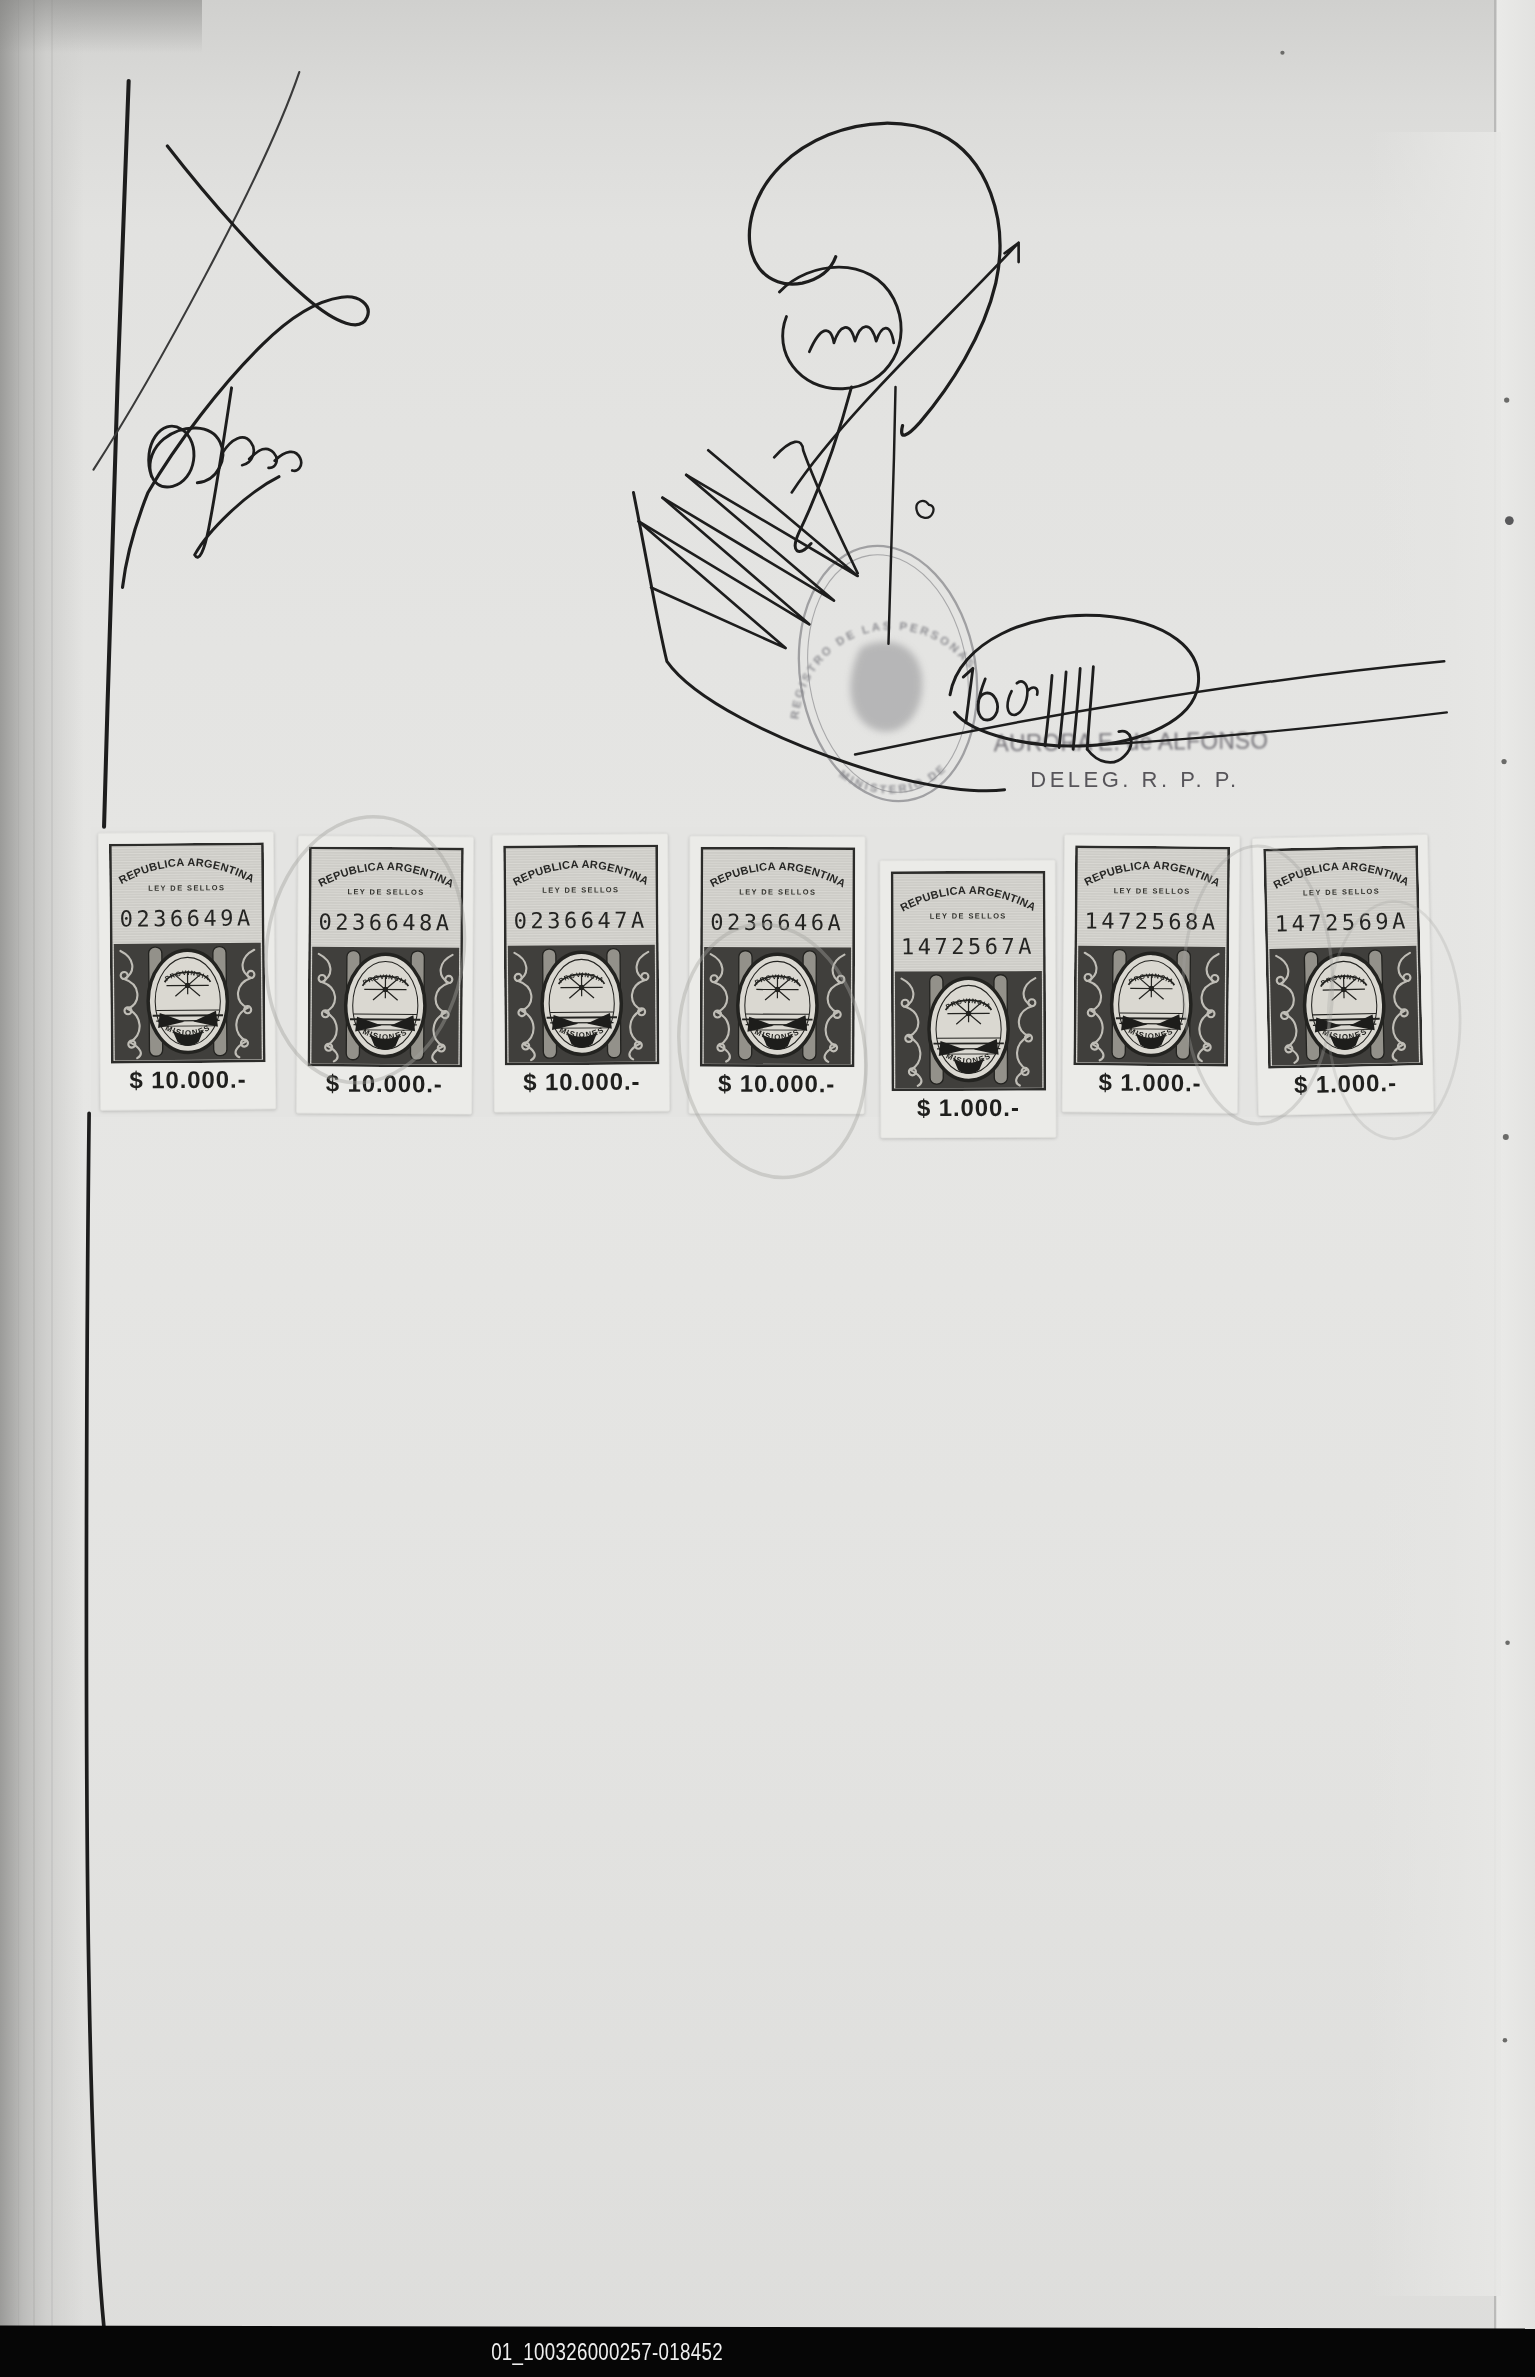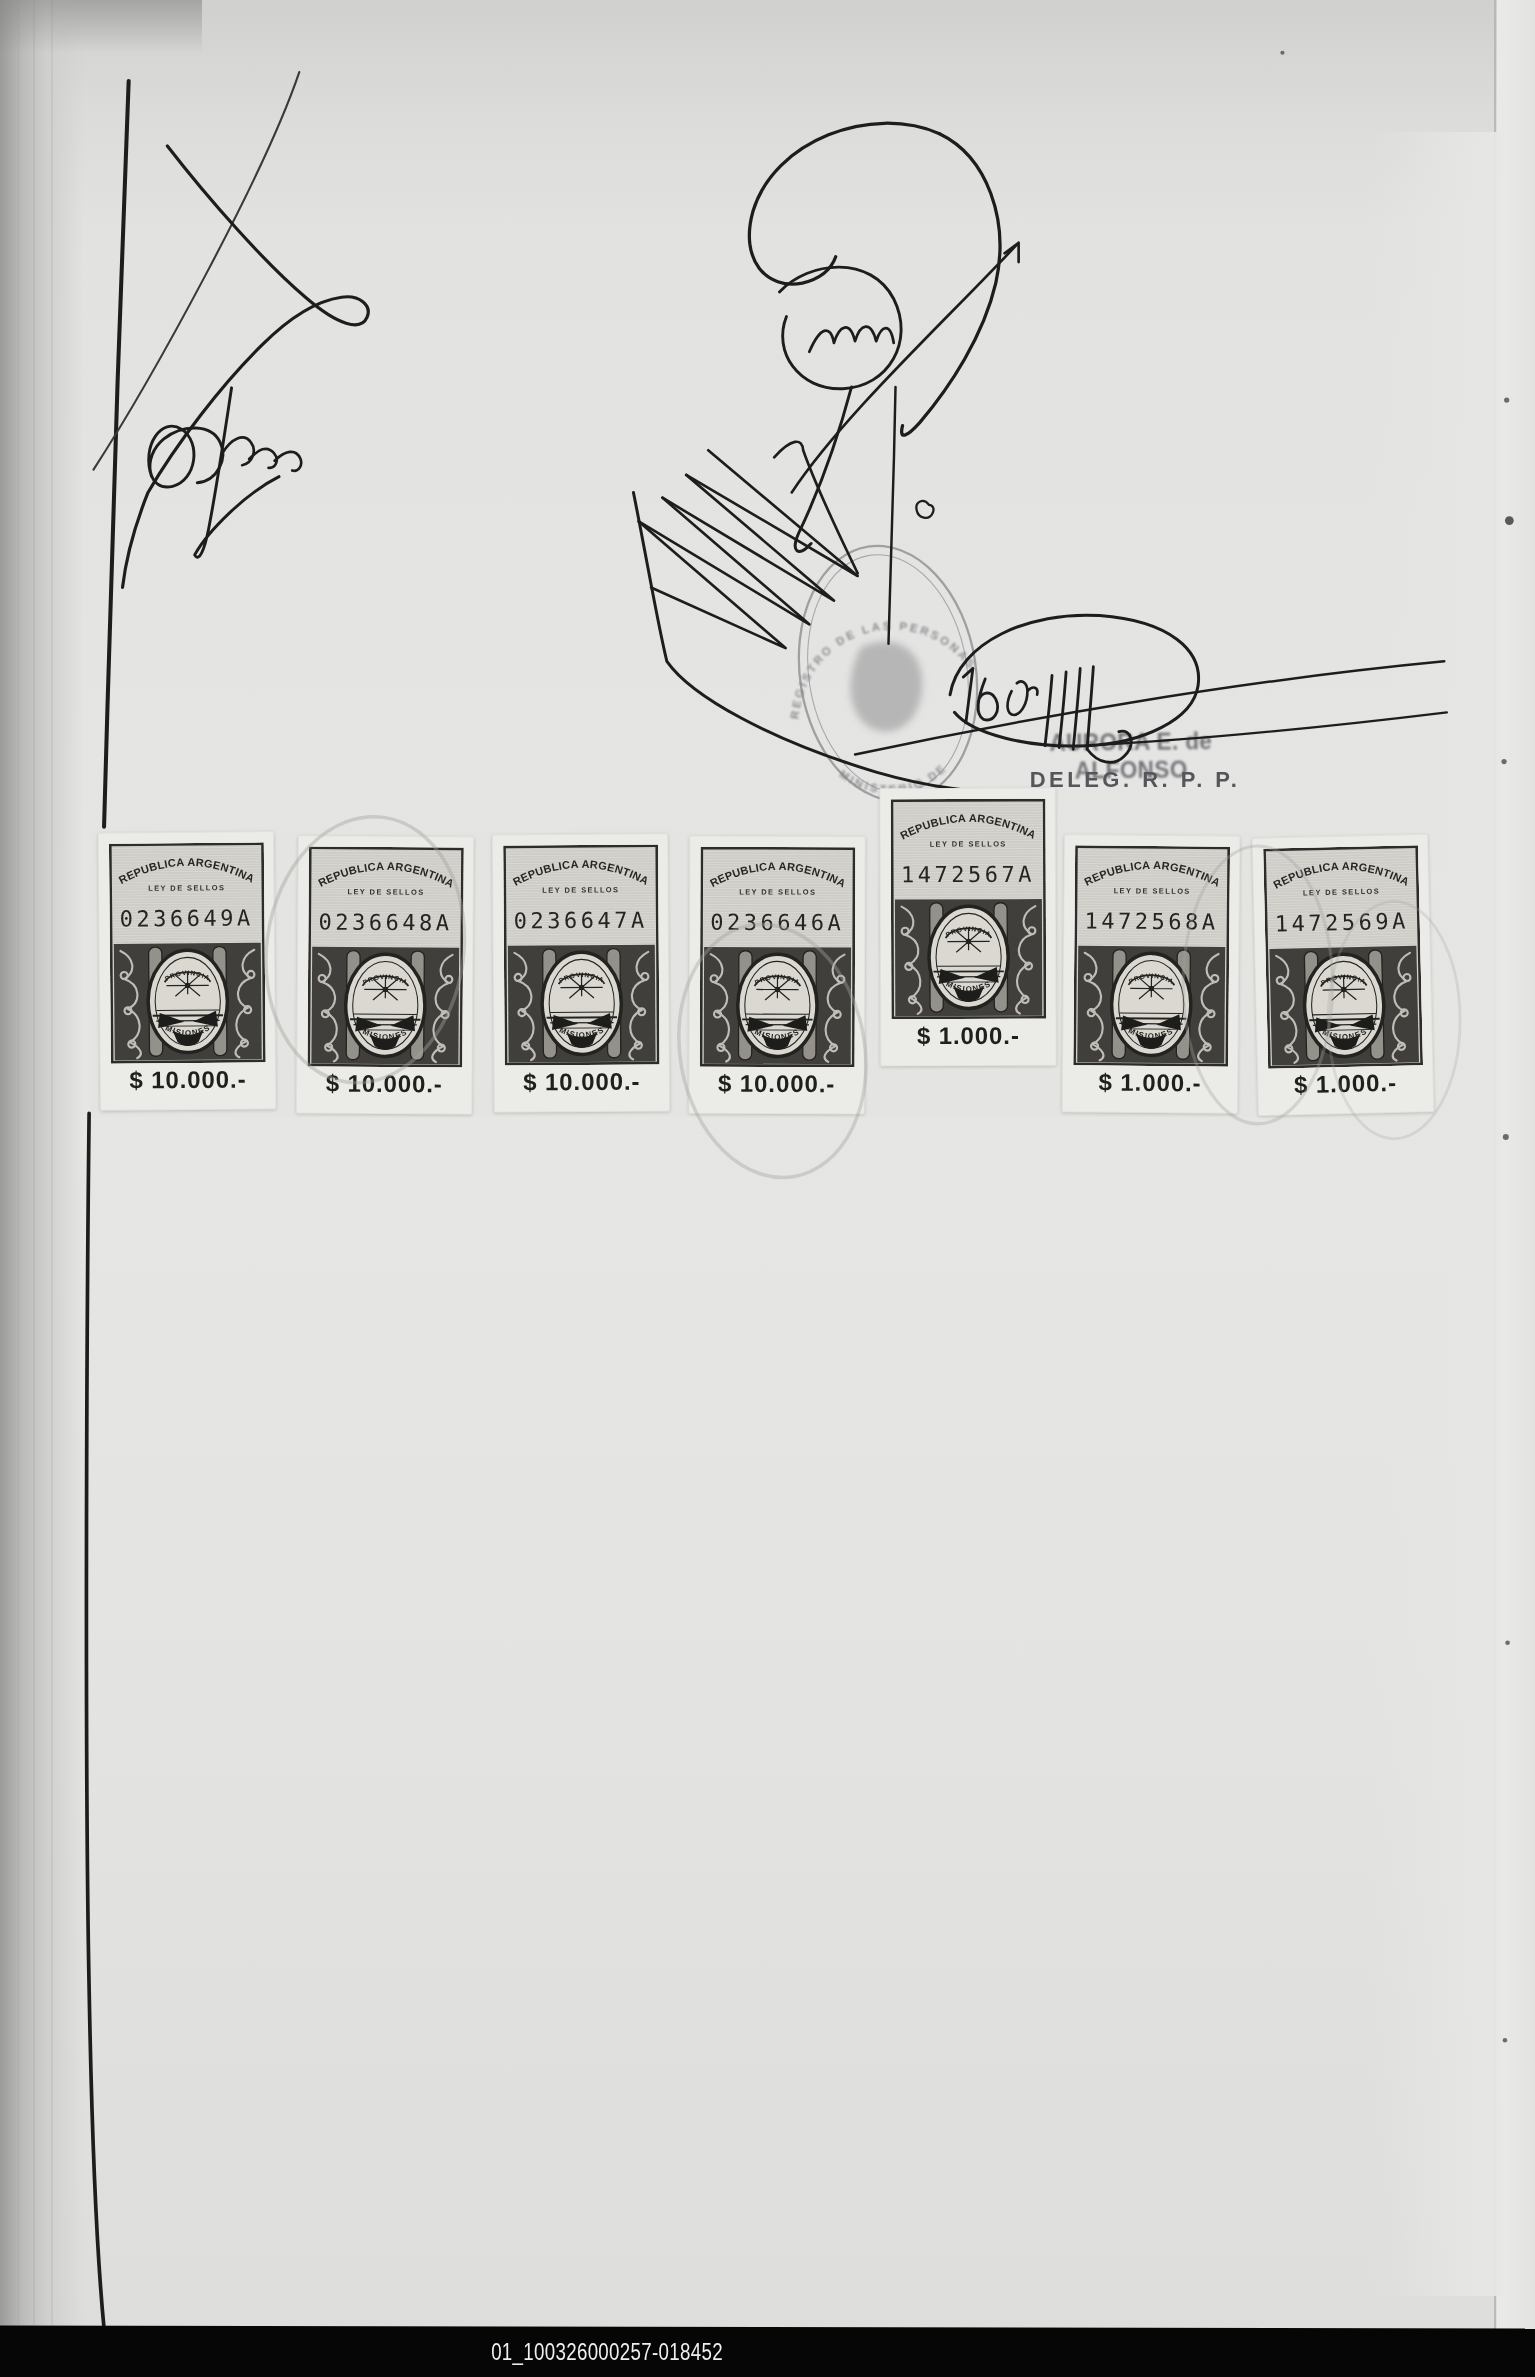--- a/index.html
+++ b/index.html
@@ -16,21 +16,21 @@
   .right-strip{left:1497px;top:0;width:39px;height:2377px;z-index:1;background:linear-gradient(90deg,#eaeae8,#e2e2e0);}
   .page-fold{left:1494px;top:0;width:2.2px;height:2335px;background:#b2b2b0;opacity:.8;z-index:1;}
   
   .rules{z-index:2;}
   .rule{position:absolute;left:106px;right:74px;height:0;border-top:2.3px dotted rgba(42,42,42,.78);}
   #rules-right .rule{left:1418px;}
   .right-fade{left:1369px;top:132px;width:132px;height:2164px;z-index:3;
      background:linear-gradient(90deg,rgba(229,229,227,0),rgba(229,229,227,.8) 60%,rgba(231,231,229,.95));}
   
   .seal-svg{left:756px;top:524px;z-index:4;}
-  .official-line{z-index:5;font-weight:bold;color:#76747a;text-align:center;}
+  .official-line{z-index:5;font-weight:normal;color:#76747a;text-align:center;}
   .official-name{left:983px;top:728px;width:296px;font-size:24px;letter-spacing:0.4px;
      filter:blur(1px);transform:rotate(-.6deg) scaleX(.94);}
   .official-role{left:1003px;top:767px;width:264px;font-size:22px;letter-spacing:3.5px;color:#57555a;filter:blur(0.4px);}
   .ink{left:0;top:0;z-index:6;pointer-events:none;}
   
   .stampsrow-backing{left:91px;top:827px;width:1328px;height:290px;background:#e4e4e2;z-index:5;}
   .stamp{position:absolute;width:176px;height:278px;background:#ebebe8;z-index:7;
      box-shadow:0 0.9px 3.5px rgba(0,0,0,.18), inset 0 0 0 0.9px rgba(0,0,0,.04);border-radius:1.8px;}
   .stamp svg.art{position:absolute;left:10.6px;top:10.6px;width:155px;height:220px;}
   .stamp .serial{position:absolute;left:10.6px;top:74px;width:155px;text-align:center;
@@ -275,21 +275,21 @@
     <div class="serial">0236647A</div>
     <div class="value">$ 10.000.-</div>
   </div>
   <div class="stamp" style="left:689px;top:836px;transform:rotate(.2deg)">
     <svg class="art" viewBox="0 0 176 250">
         <use href="#stamp-art"></use>
       </svg>
     <div class="serial">0236646A</div>
     <div class="value">$ 10.000.-</div>
   </div>
-  <div class="stamp" style="left:880px;top:788px;transform:rotate(-.2deg)">
+  <div class="stamp" style="left:880px;top:860px;transform:rotate(-.2deg)">
     <svg class="art" viewBox="0 0 176 250">
         <use href="#stamp-art"></use>
       </svg>
     <div class="serial">1472567A</div>
     <div class="value">$ 1.000.-</div>
   </div>
   <div class="stamp" style="left:1063px;top:835px;transform:rotate(.5deg)">
     <svg class="art" viewBox="0 0 176 250">
         <use href="#stamp-art"></use>
       </svg>

